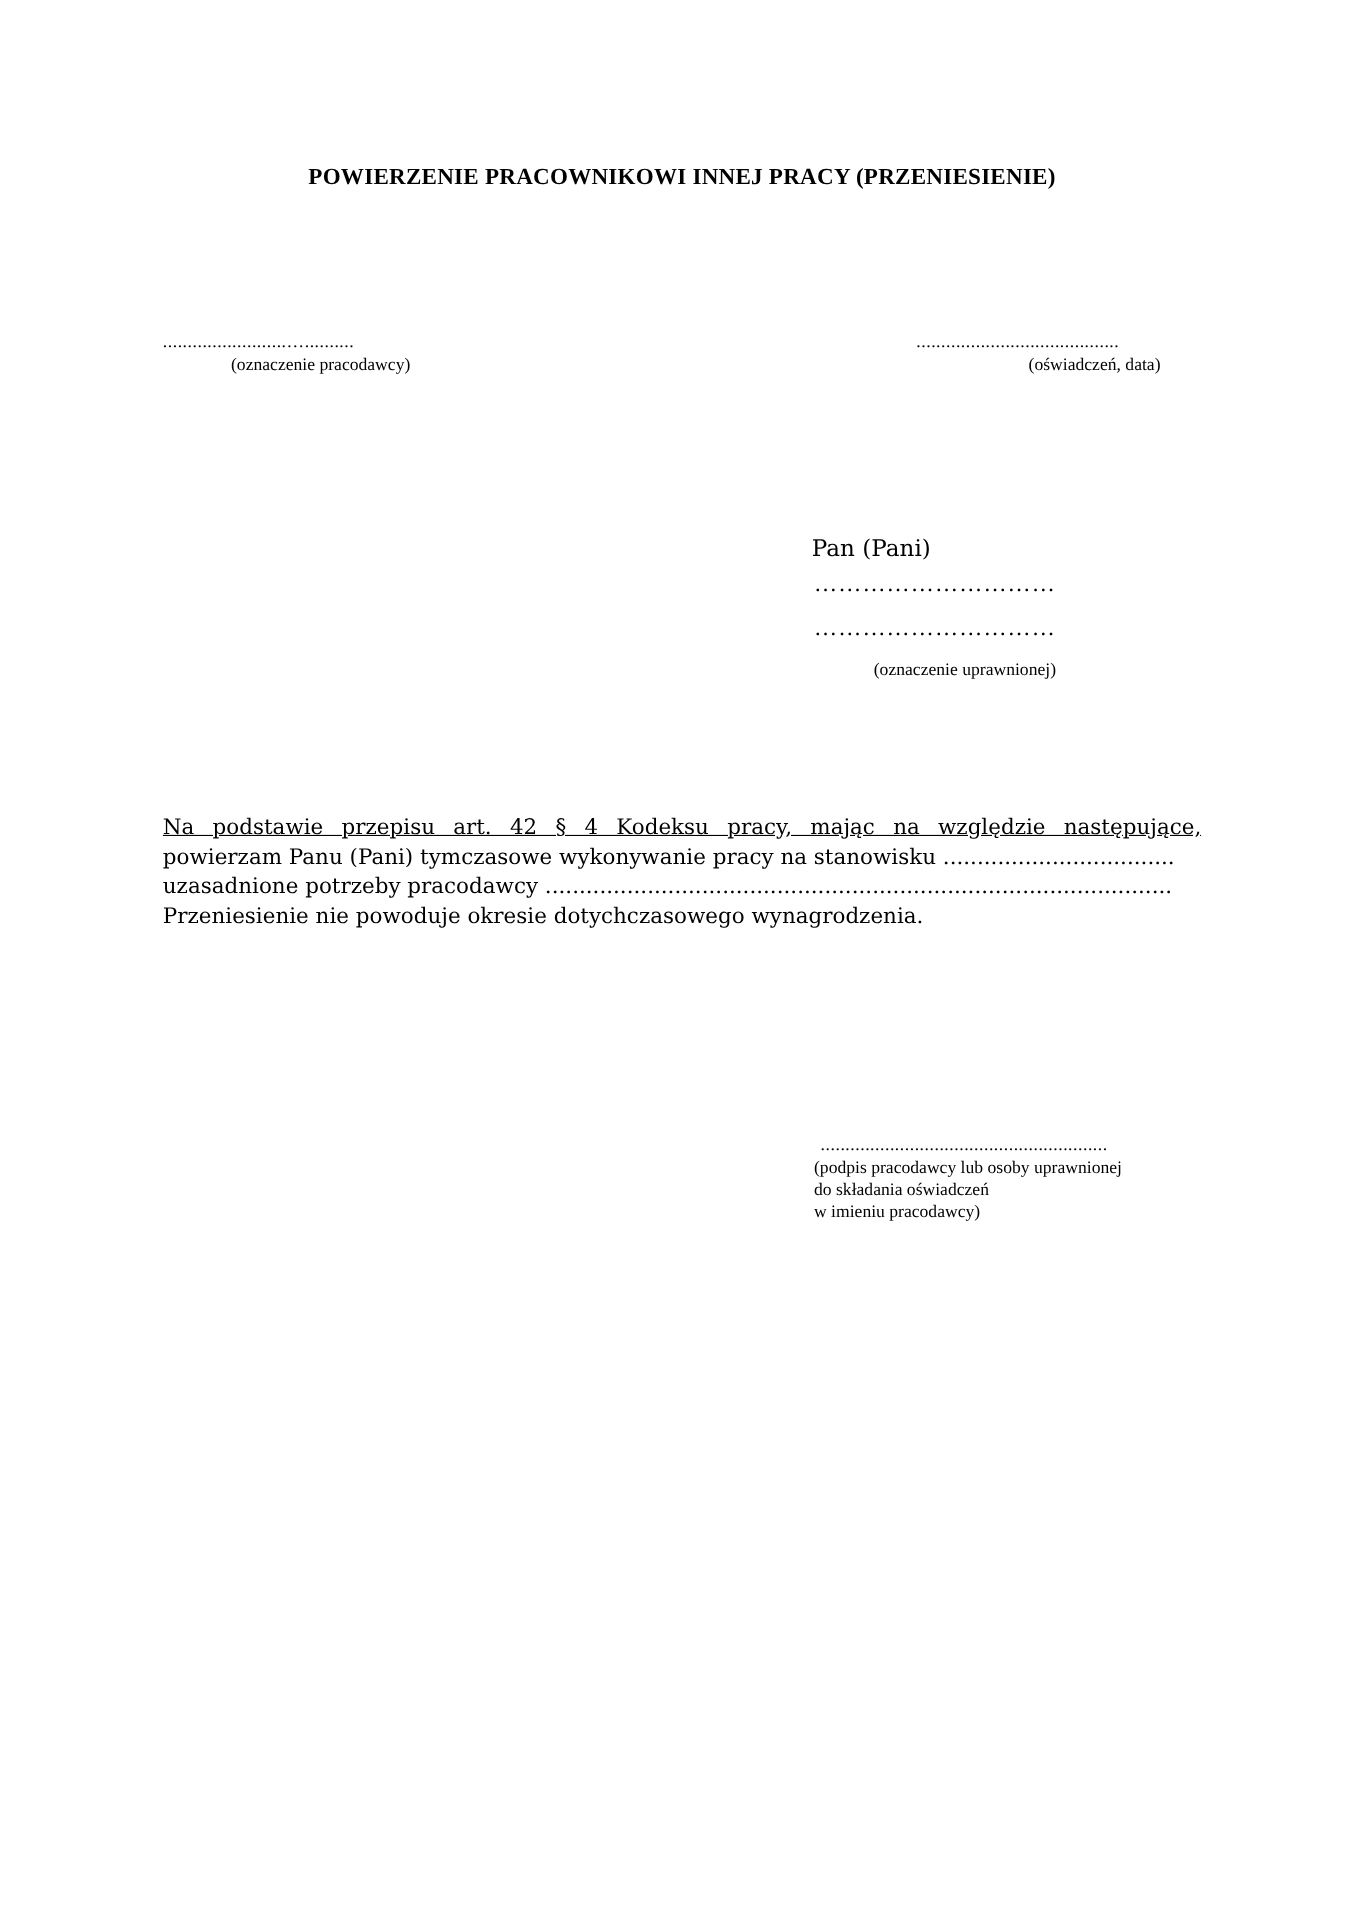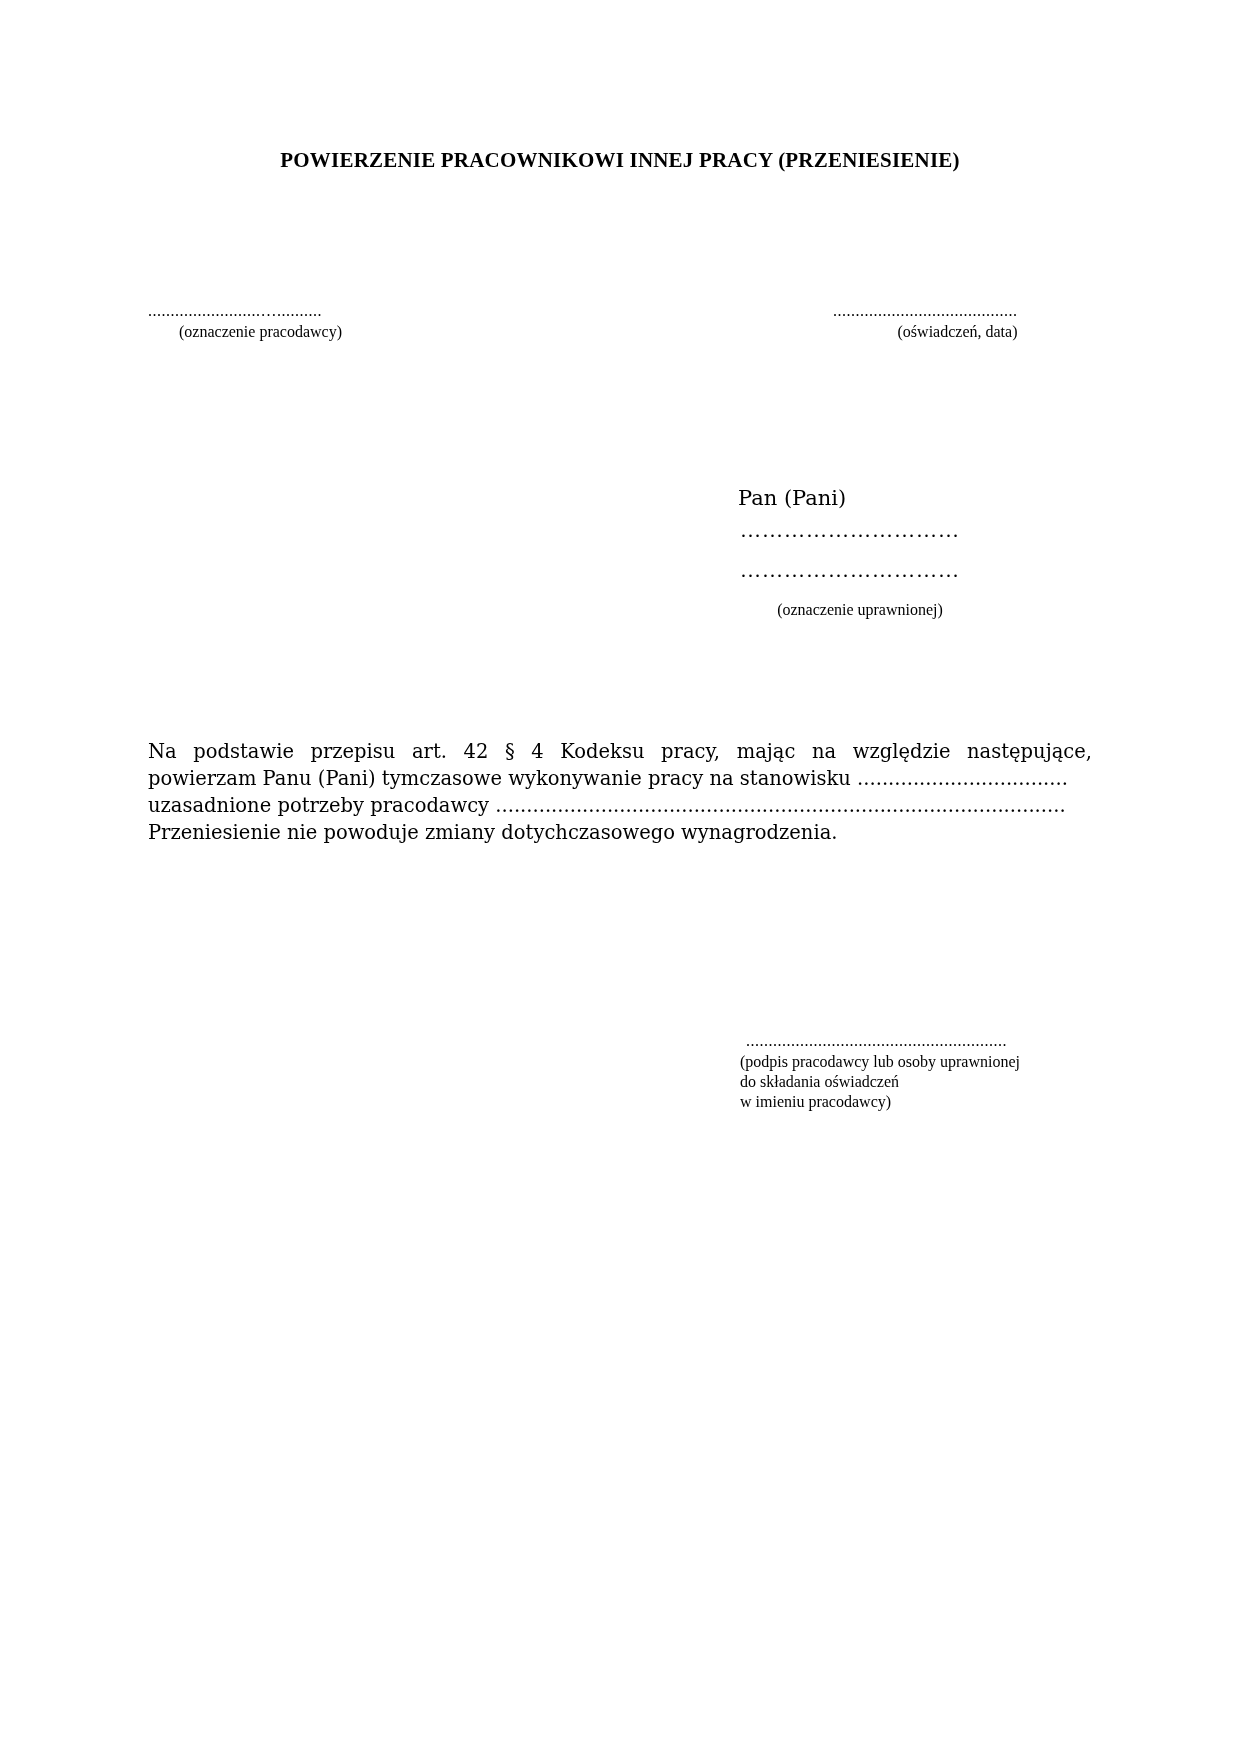--- a/index.html
+++ b/index.html
@@ -38,21 +38,21 @@
       font-size: 16px;
       letter-spacing: 0.5px;
       white-space: nowrap;
       line-height: 18px;
     }
     .caption {
       position: absolute;
       font-size: 16px;
       white-space: nowrap;
       line-height: 20px;
-      text-align: center;
+      text-align: right;
     }
     .addressee {
       position: absolute;
       left: 738px;
       top: 485px;
       font-family: "DejaVu Serif", "Liberation Serif", serif;
       font-size: 21px;
       line-height: 26px;
     }
     .addr-dots {
@@ -73,20 +73,21 @@
     }
     .body-line {
       display: block;
       white-space: nowrap;
       overflow: hidden;
     }
     .justify {
       text-align: justify;
       text-align-last: justify;
       white-space: normal;
+      text-decoration: underline;
     }
     .sig-caption {
       position: absolute;
       left: 740px;
       top: 1052px;
       width: 360px;
       text-align: left;
       font-size: 16px;
       line-height: 20px;
     }
@@ -106,21 +107,21 @@
 
   <div class="addressee">Pan (Pani)</div>
   <div class="addr-dots" style="top:518px;">…………………………</div>
   <div class="addr-dots" style="top:558px;">…………………………</div>
   <div class="caption" style="left:760px; top:600px; width:200px;">(oznaczenie uprawnionej)</div>
 
   <div class="body-text">
     <span class="body-line justify">Na podstawie przepisu art. 42 § 4 Kodeksu pracy, mając na względzie następujące,</span>
     <span class="body-line">powierzam Panu (Pani) tymczasowe wykonywanie pracy na stanowisku ..................................</span>
     <span class="body-line">uzasadnione potrzeby pracodawcy ............................................................................................</span>
-    <span class="body-line">Przeniesienie nie powoduje zmiany dotychczasowego wynagrodzenia.</span>
+    <span class="body-line">Przeniesienie nie powoduje okresie dotychczasowego wynagrodzenia.</span>
   </div>
 
   <div class="dots" style="left:746px; top:1032px;">..........................................................</div>
   <div class="sig-caption">
     <div>(podpis pracodawcy lub osoby uprawnionej</div>
     <div>do składania oświadczeń</div>
     <div>w imieniu pracodawcy)</div>
   </div>
 
 </div>

